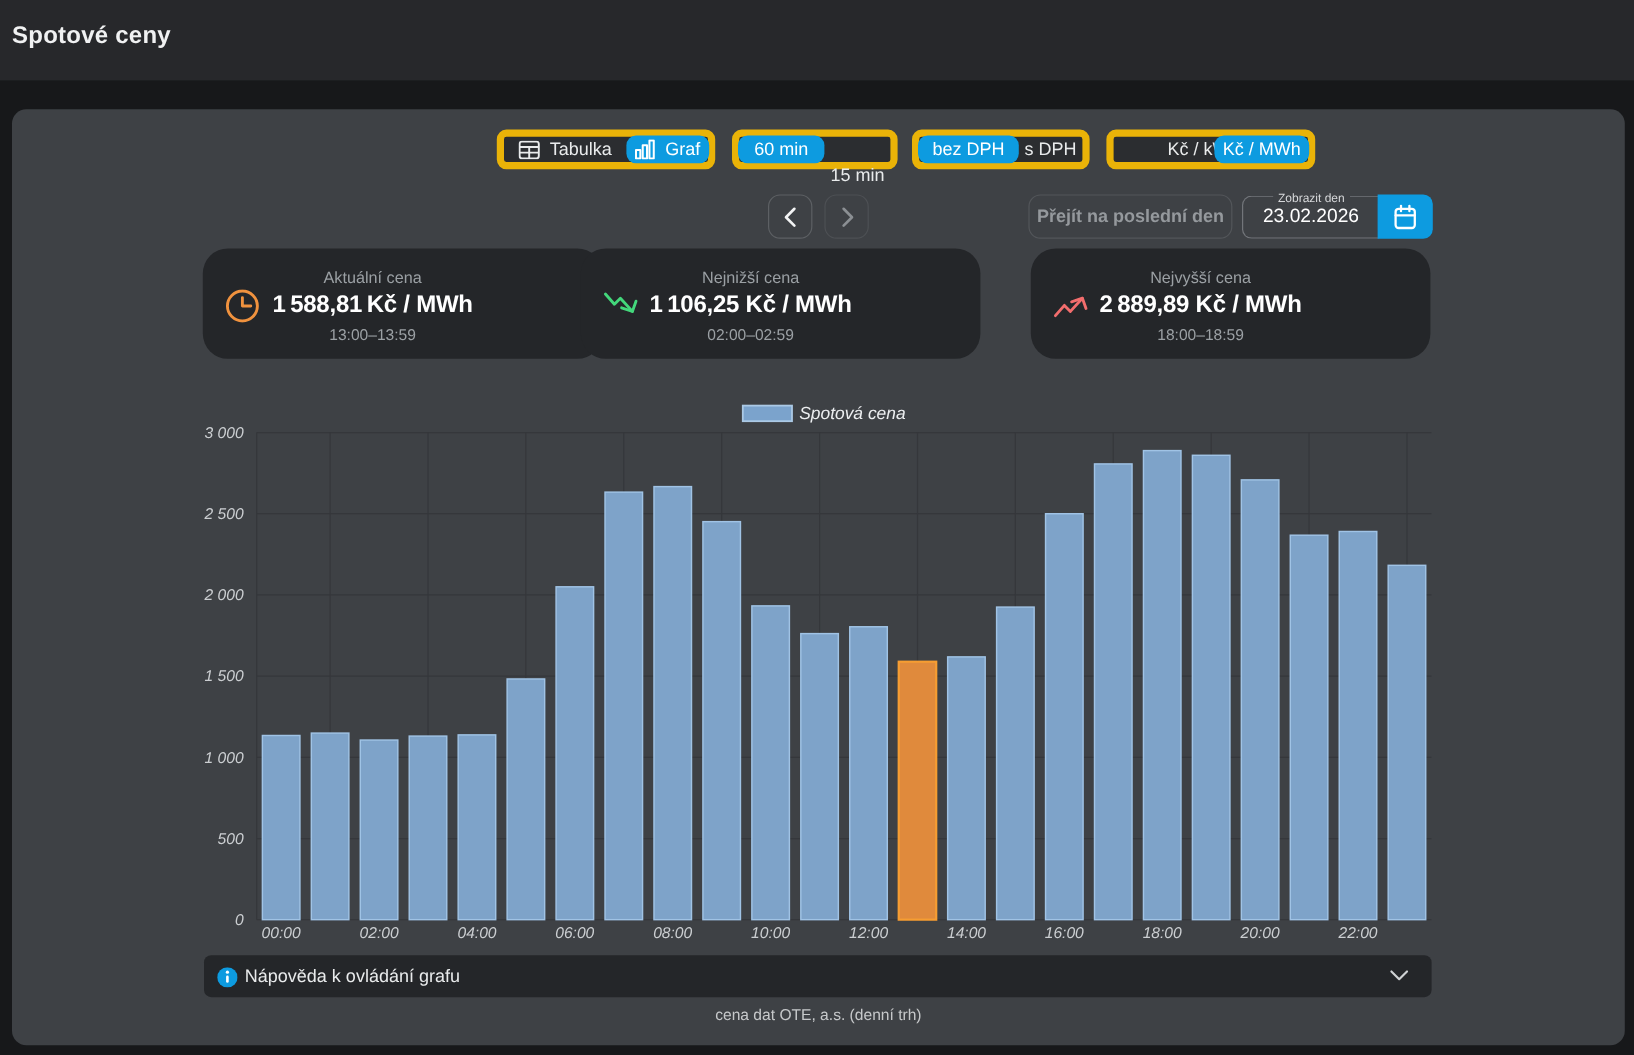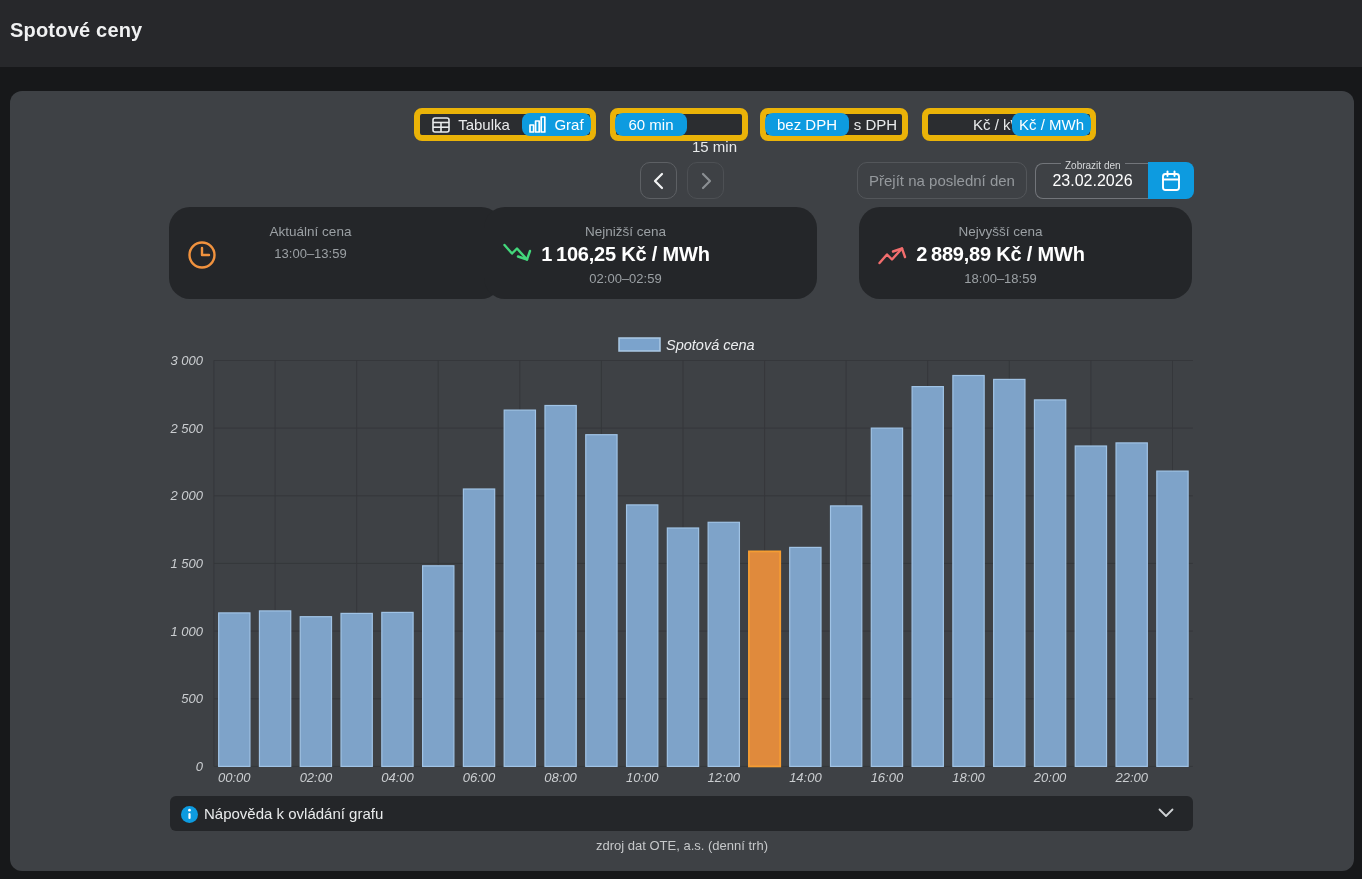--- a/index.html
+++ b/index.html
@@ -8,21 +8,21 @@
 .header { position:absolute; left:0; top:0; width:100%; height:67px; background:#27282b; }
 .header h1 { position:absolute; left:10px; top:19px; font-size:20px; font-weight:bold; color:#f0f1f2; letter-spacing:0.2px; }
 .panel { position:absolute; left:10px; top:91px; width:1344px; height:780px; background:#3e4145; border-radius:12px; }
 .tgroup { position:absolute; height:33px; background:#2b2d30; border:6px solid #eab308; border-radius:8px; }
 .tseg { position:absolute; top:0; bottom:0; display:flex; align-items:center; justify-content:center; gap:8px;
         color:#e9ebec; font-size:15px; font-weight:500; }
 .tseg.blue { top:-1px; bottom:-1px; background:#0d9be0; border-radius:8px; color:#fff; }
 .navbtn { position:absolute; width:37px; height:37px; border-radius:10px; border:1px solid #5d6064; display:flex; align-items:center; justify-content:center; }
 .navbtn.dis { border-color:#4d5054; }
 .lastday { position:absolute; left:857px; top:162px; width:170px; height:37px; border-radius:10px; border:1px solid #53565a;
-           display:flex; align-items:center; justify-content:center; color:#95999d; font-size:15px; }
+           display:flex; align-items:center; justify-content:center; color:#95999d; font-size:15px;font-weight:bold; }
 .datefield { position:absolute; left:1035px; top:163px; width:114px; height:36px; border:1px solid #72757a;
             border-radius:8px 0 0 8px; border-right:none; }
 .datefield .val { position:absolute; left:0; right:0; top:8px; text-align:center; color:#fff; font-size:16px; }
 .datefield .lbl { position:absolute; left:5px; top:-5px; padding:0 4px; background:#3e4145; color:#d6d8da; font-size:10px; line-height:13px; white-space:nowrap;margin-left:20px; }
 .calbtn { position:absolute; left:1148px; top:162px; width:46px; height:37px; background:#0d9be0; border-radius:0 8px 8px 0;
          display:flex; align-items:center; justify-content:center; }
 .card { position:absolute; top:207px; width:333px; height:92px; background:#242629; border-radius:21px; }
 .card .txt { position:absolute; left:0; right:50px; top:0; text-align:center; }
 .card .lab { margin-top:17px; font-size:13.5px; line-height:16px; color:#9ba0a4; }
 .card .price { margin-top:3px; font-size:20px; line-height:22px; font-weight:bold; color:#fff; letter-spacing:-0.2px; }
@@ -118,20 +118,21 @@
 
 <div class="card" style="left:169px;">
   <div class="ico" style="top:34px;">
       <svg width="28" height="28" viewBox="0 0 28 28" fill="none" stroke="#f0923e" stroke-width="2.4" stroke-linecap="round" stroke-linejoin="round">
         <circle cx="14" cy="14" r="12.5"></circle>
         <polyline points="14,7 14,14 21,14"></polyline>
       </svg>
     </div>
   <div class="txt">
     <div class="lab">Aktuální cena</div>
+    <div class="price">1 588,81 Kč / MWh</div>
     <div class="time">13:00–13:59</div>
   </div>
 </div>
 <div class="card" style="left:484px;padding-left:46px;">
   <div class="ico" style="top:36px;">
       <svg width="30" height="22" viewBox="0 0 30 22" fill="none" stroke="#43d77b" stroke-width="2.4" stroke-linecap="round" stroke-linejoin="round">
         <polyline points="1.5,2 9,10.5 14,5.5 24,16.5"></polyline>
         <polyline points="15,13.5 24,16.5 27,8"></polyline>
       </svg>
     </div>
@@ -231,13 +232,13 @@
         <circle cx="8.5" cy="4.2" r="1.35" fill="#fff"></circle>
       </svg>
     </div>
   <div class="htxt">Nápověda k ovládání grafu</div>
   <div class="chev">
       <svg width="16" height="10" viewBox="0 0 16 10" fill="none" stroke="#cfd2d4" stroke-width="1.8" stroke-linecap="round" stroke-linejoin="round">
         <polyline points="1.5,1.5 8,8 14.5,1.5"></polyline>
       </svg>
     </div>
 </div>
-<div class="footer">zdroj dat OTE, a.s. (denní trh)</div>
+<div class="footer">cena dat OTE, a.s. (denní trh)</div>
 
 </body></html>

